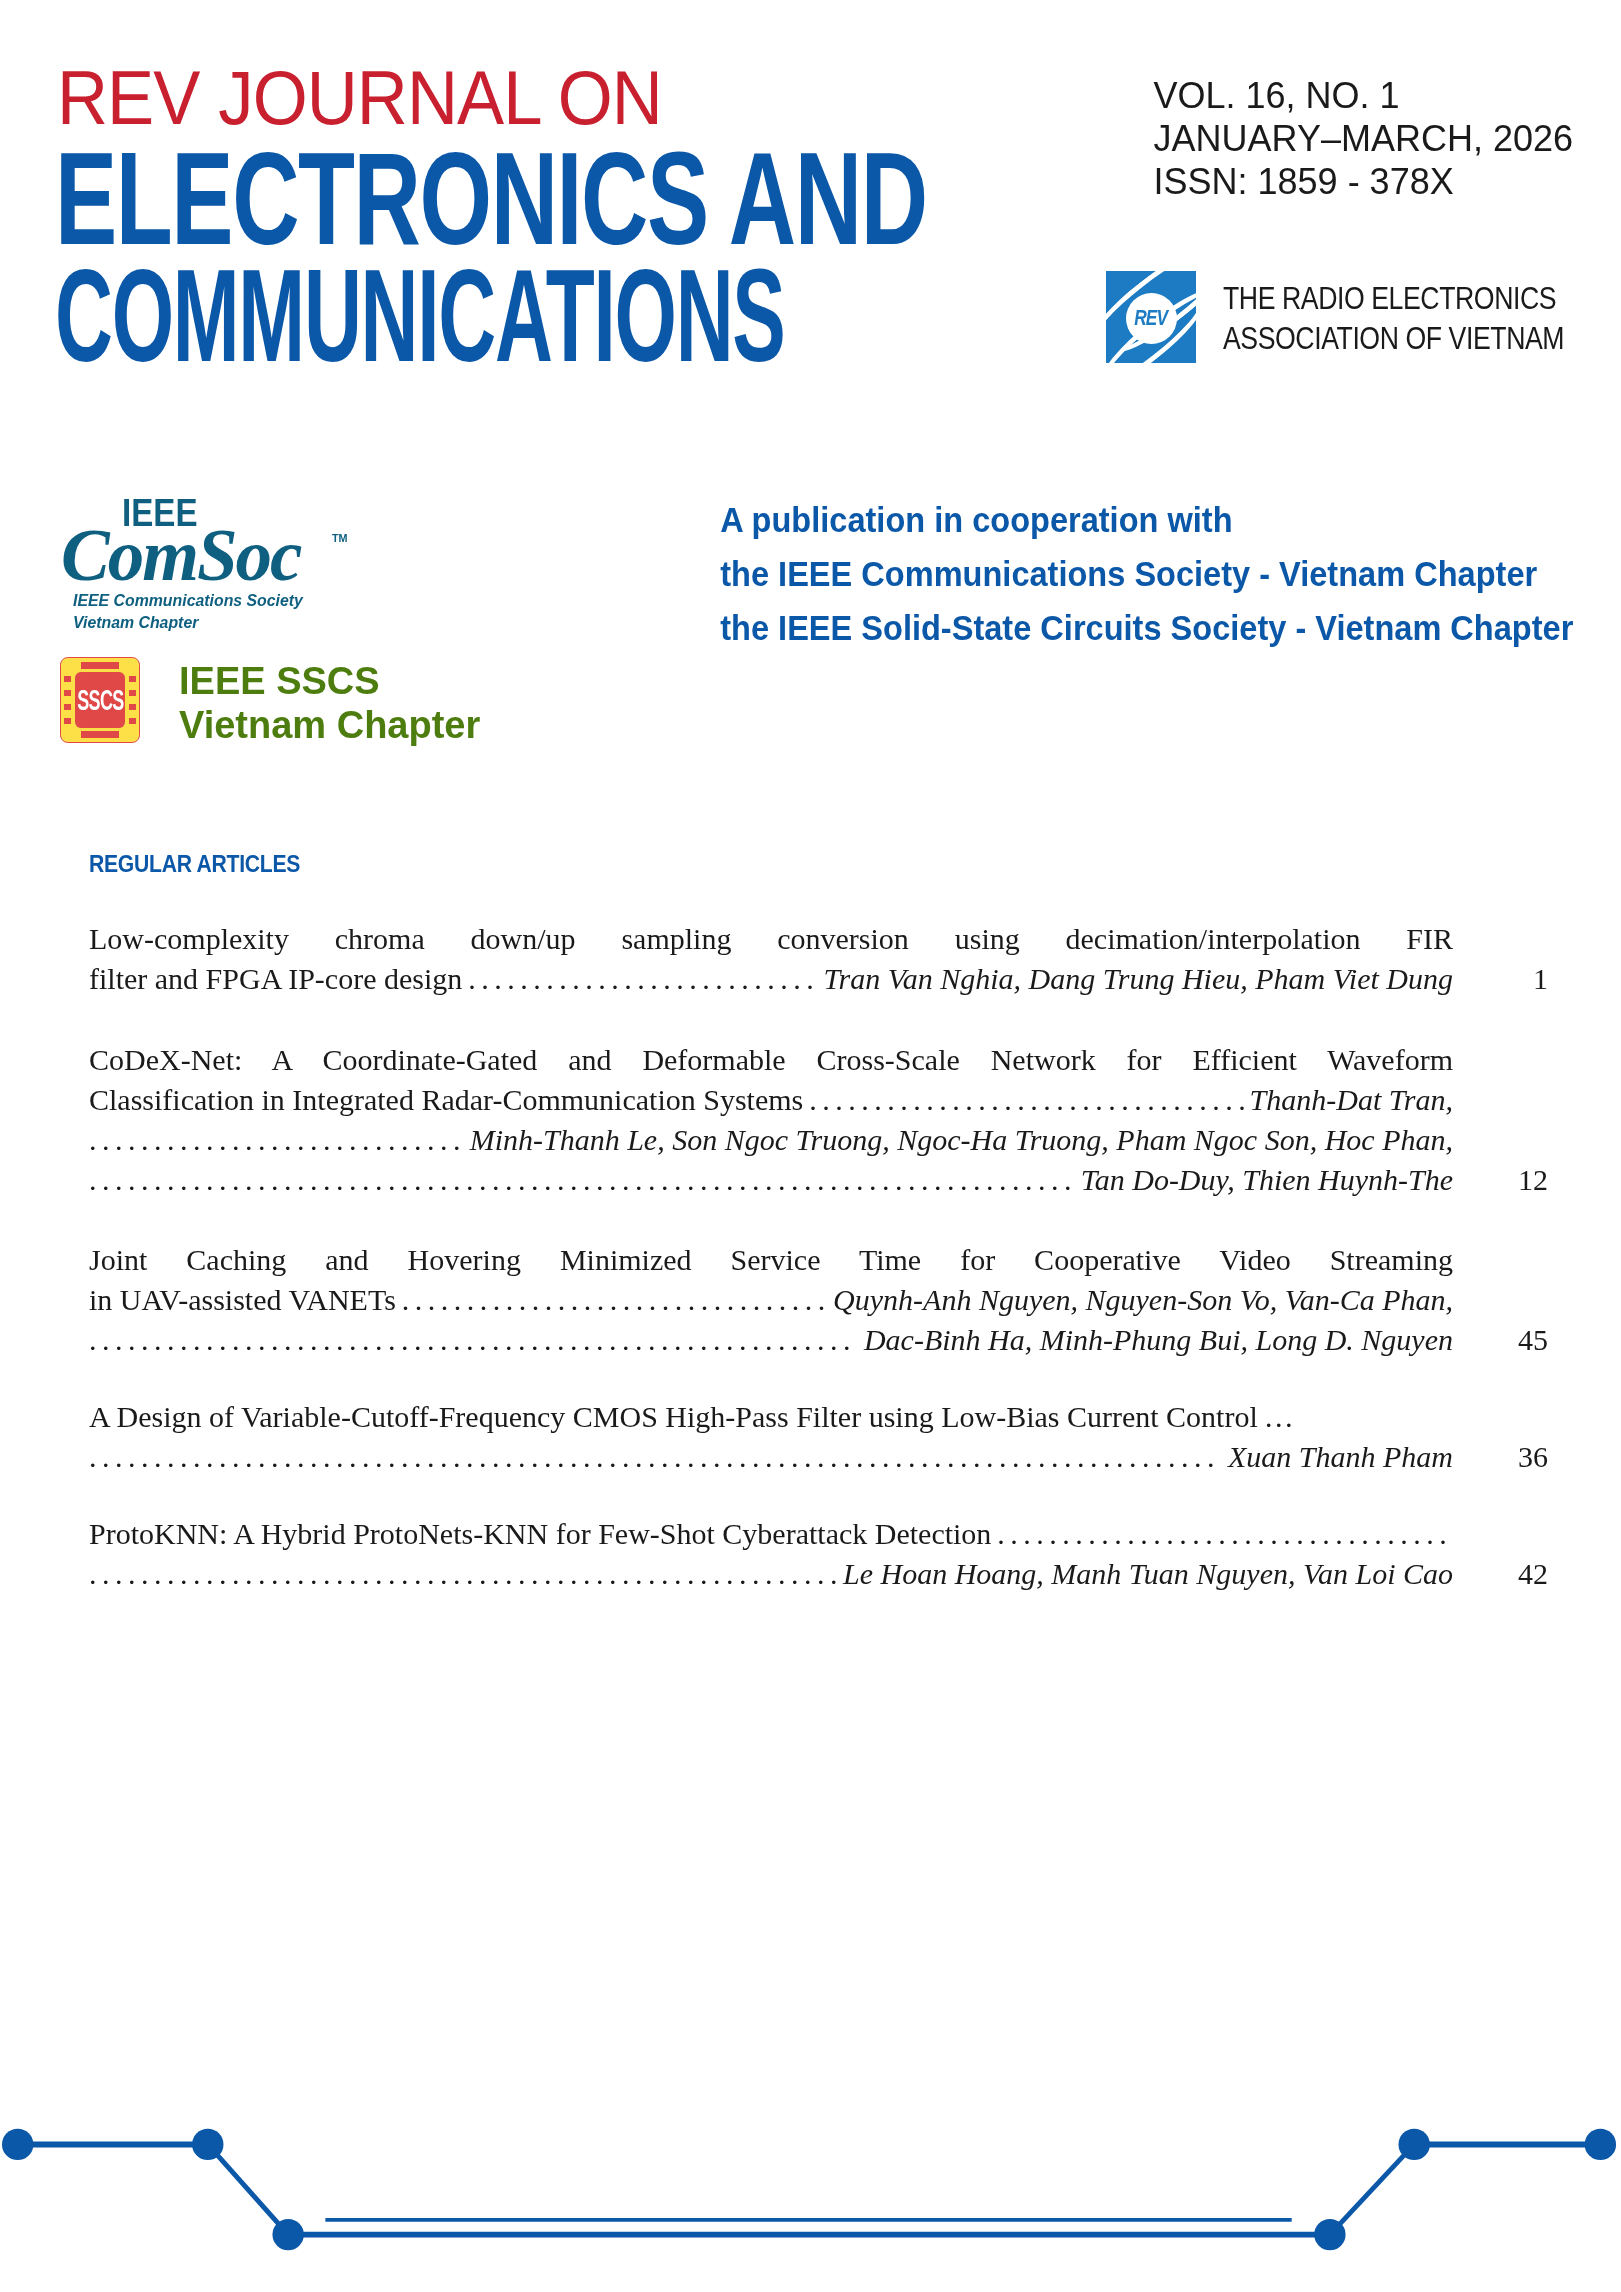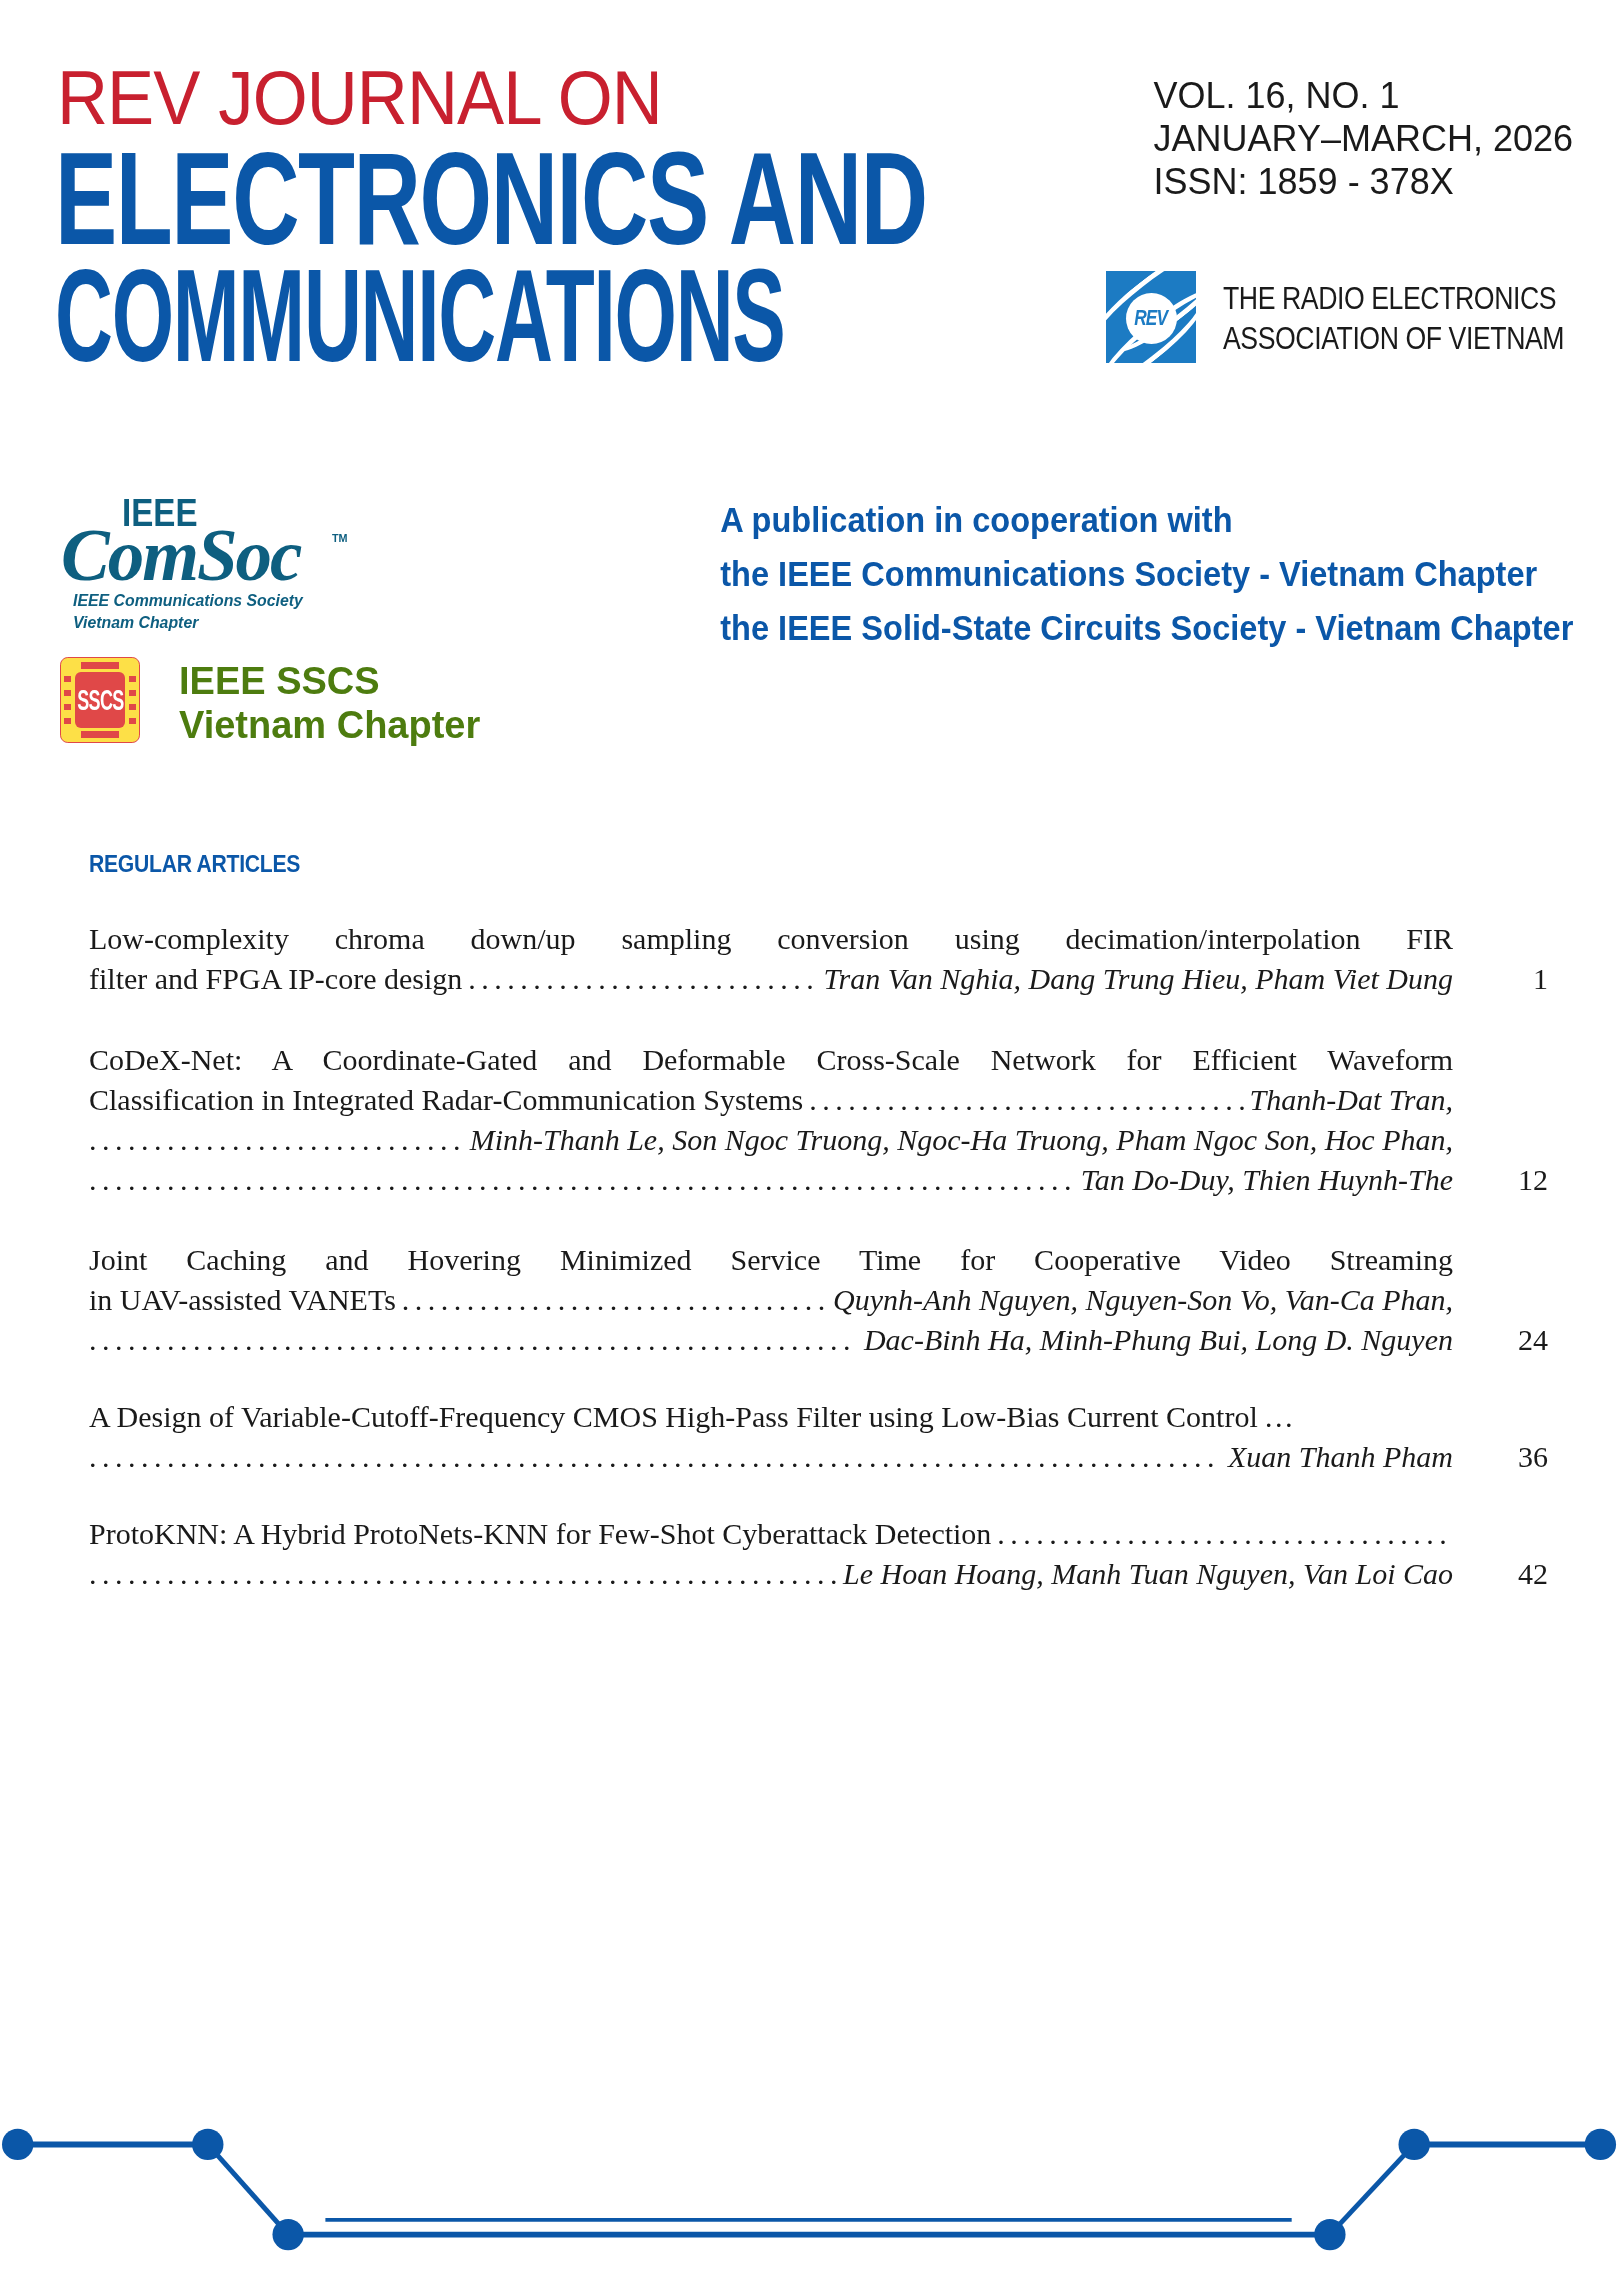--- a/index.html
+++ b/index.html
@@ -187,21 +187,21 @@
       <span class="lead">in UAV-assisted VANETs</span>
       <span class="dots"></span>
       <span class="auth">Quynh-Anh Nguyen, Nguyen-Son Vo, Van-Ca Phan,</span>
     </div>
   </div>
   <div class="toc-line">
     <div class="row">
       <span class="dots" style="margin-left:0;"></span>
       <span class="auth">Dac-Binh Ha, Minh-Phung Bui, Long D. Nguyen</span>
     </div>
-    <span class="page">24</span>
+    <span class="page">45</span>
   </div>
 </div>
 
 <div class="abs toc" style="top:1397px;">
   <div class="toc-line">
     <div class="row">
       <span class="lead">A Design of Variable-Cutoff-Frequency CMOS High-Pass Filter using Low-Bias Current Control</span>
       <span class="lead" style="margin-left:5.9px;">…</span>
     </div>
   </div>

